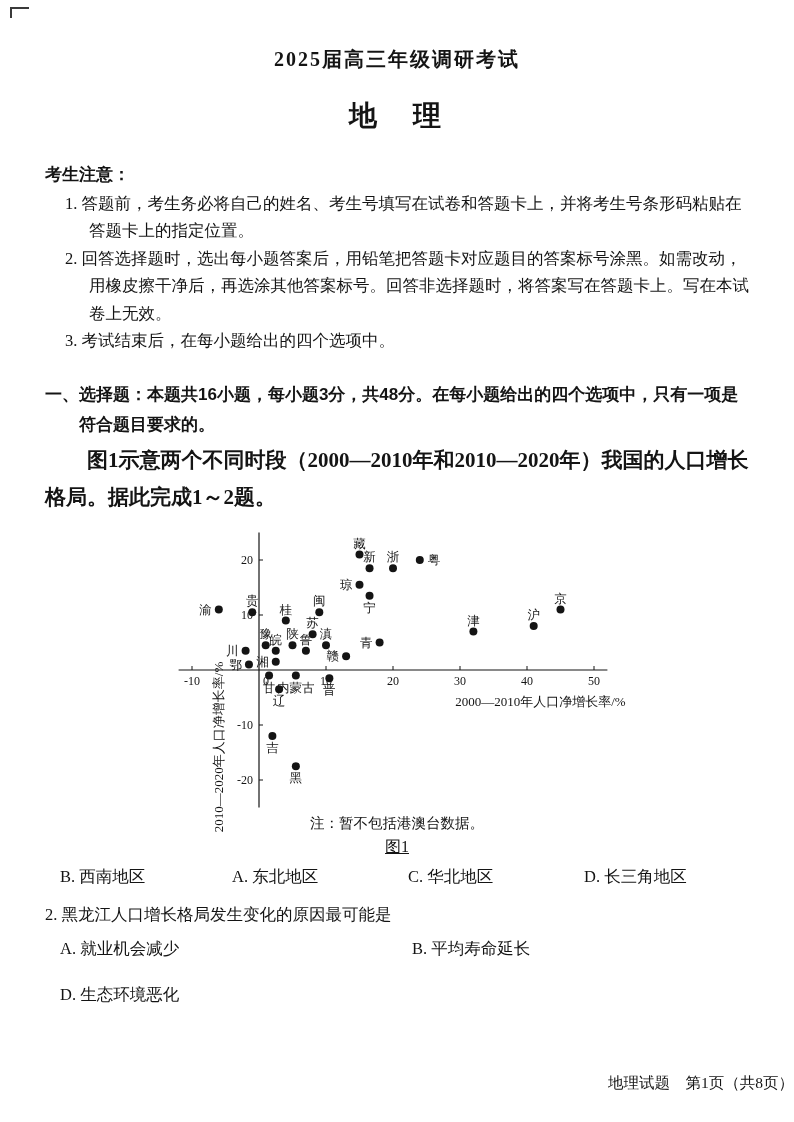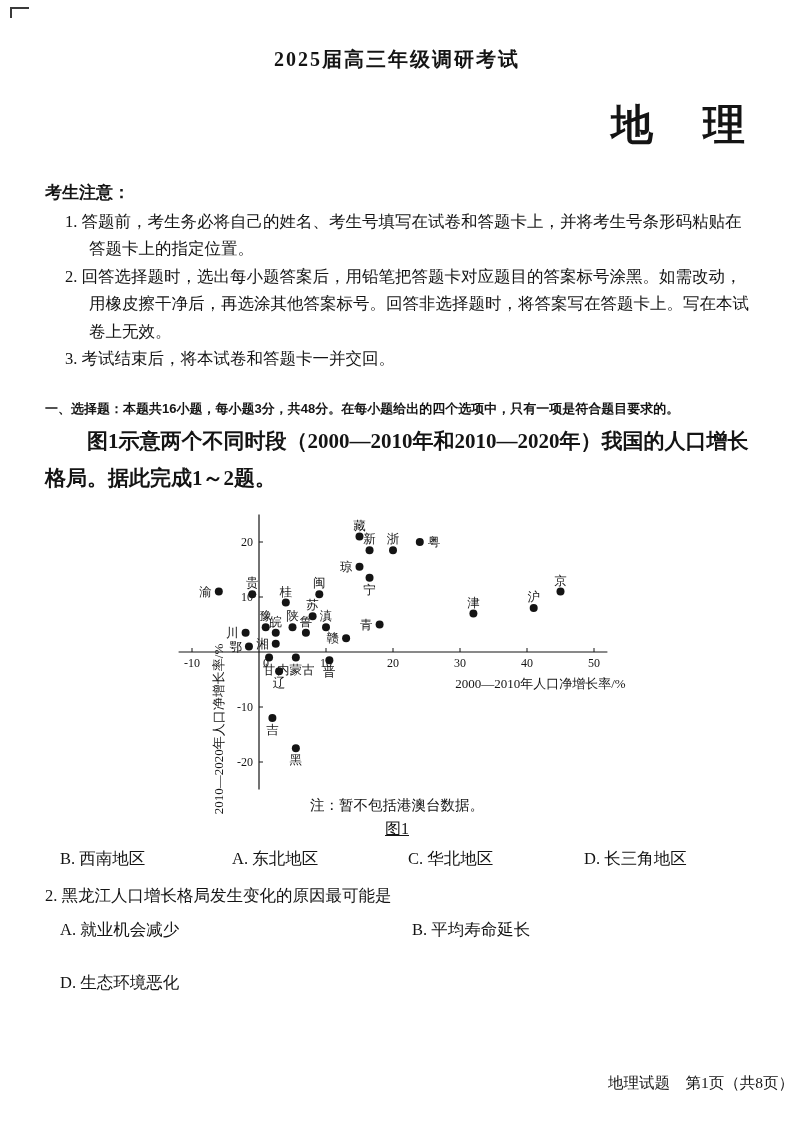--- a/index.html
+++ b/index.html
@@ -6,55 +6,55 @@
   body{
     width:794px;height:1122px;background:#ffffff;color:#141414;
     font-family:"Liberation Serif","DejaVu Serif",serif;
     position:relative;overflow:hidden;
   }
   .page{padding:20px 45px 0 45px;position:relative;}
   .crop-mark{position:absolute;top:7px;left:10px;width:17px;height:9px;
     border-top:2px solid #3a3a3a;border-left:2px solid #3a3a3a;}
   .hei{font-family:"Liberation Sans","DejaVu Sans",sans-serif;font-weight:700;}
   .exam-title{text-align:center;font-size:20px;font-weight:700;margin:26px 0 0 0;letter-spacing:2px;}
-  .subject{text-align:right;font-size:42px;font-weight:700;margin:24px 0 28px 0;letter-spacing:4px;}
+  .subject{text-align:center;font-size:28px;font-weight:700;margin:24px 0 28px 0;letter-spacing:4px;}
   .notice-title{font-size:17px;margin:0 0 4px 0;}
   .notices{margin-left:20px;}
   .notice{margin:0;font-size:16.5px;line-height:1.66;padding-left:24px;text-indent:-24px;}
-  .section-heading{font-size:13px;line-height:1.75;margin:26px 0 0 0;padding-left:2em;text-indent:-2em;}
+  .section-heading{font-size:17px;line-height:1.75;margin:26px 0 0 0;padding-left:2em;text-indent:-2em;}
   .intro{font-size:21px;line-height:1.75;margin:2px 0 5px 0;text-indent:2em;font-weight:bold;}
   .figure{width:500px;margin:4px auto 0 auto;text-align:center;}
   svg{display:block;}
   svg text{font-family:"Liberation Serif","DejaVu Serif",serif;fill:#141414;}
   .tick{font-size:12px;}
   .axis-label{font-size:13px;}
   .pt-label{font-size:12.5px;}
   .chart-note{font-size:14.5px;margin:-28px 0 0 0;}
   .chart-caption{font-size:16px;margin:4px 0 0 0;text-decoration:underline;}
   .question .stem{font-size:16.5px;margin:8px 0 0 0;line-height:1.8;}
   .opts{font-size:16.5px;padding-left:15px;line-height:1.8;margin-top:4px;}
   .opts.four{display:grid;grid-template-columns:172px 176px 176px 1fr;}
-  .opts.two{display:grid;grid-template-columns:352px 1fr;row-gap:23px;}
+  .opts.two{display:grid;grid-template-columns:352px 1fr;row-gap:17px;}
   .footer{position:absolute;left:0;right:0;bottom:28px;text-align:right;font-size:15.5px;}
 </style>
 </head>
 <body>
 
 <div class="page">
 
   <div class="crop-mark"></div>
 
   <h1 class="exam-title">2025届高三年级调研考试</h1>
   <h2 class="subject">地　理</h2>
 
   <p class="notice-title hei">考生注意：</p>
   <div class="notices">
     <p class="notice"><span>1.</span> <span>答题前，考生务必将自己的姓名、考生号填写在试卷和答题卡上，并将考生号条形码粘贴在答题卡上的指定位置。</span></p>
     <p class="notice"><span>2.</span> <span>回答选择题时，选出每小题答案后，用铅笔把答题卡对应题目的答案标号涂黑。如需改动，用橡皮擦干净后，再选涂其他答案标号。回答非选择题时，将答案写在答题卡上。写在本试卷上无效。</span></p>
-    <p class="notice"><span>3.</span> <span>考试结束后，将本试卷和答题卡一并交回。</span></p>
+    <p class="notice"><span>3.</span> <span>考试结束后，在每小题给出的四个选项中。</span></p>
   </div>
 
   <p class="section-heading hei">一、选择题：本题共16小题，每小题3分，共48分。在每小题给出的四个选项中，只有一项是符合题目要求的。</p>
   <p class="intro">图1示意两个不同时段（2000—2010年和2010—2020年）我国的人口增长格局。据此完成1～2题。</p>
 
   <div class="figure">
     <svg id="chart-svg" width="500" height="322" viewBox="0 0 500 322" xmlns="http://www.w3.org/2000/svg">
         <line x1="31.599999999999994" y1="150" x2="460.40000000000003" y2="150" stroke="#141414" stroke-width="1.2"></line>
         <line x1="112" y1="12.5" x2="112" y2="287.5" stroke="#141414" stroke-width="1.2"></line>
         <line x1="45" y1="150" x2="45" y2="146" stroke="#141414"></line>

